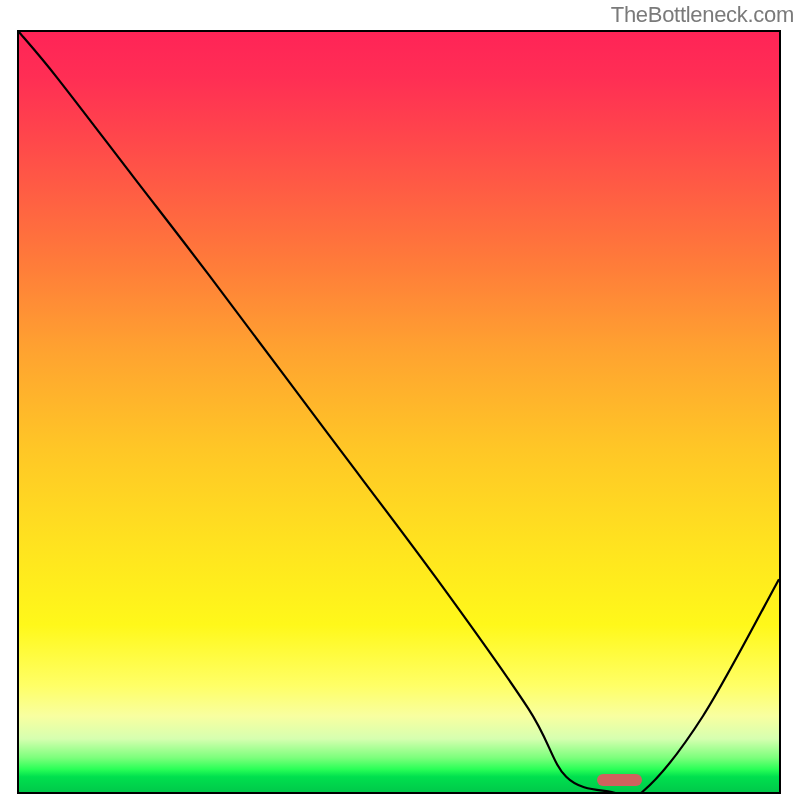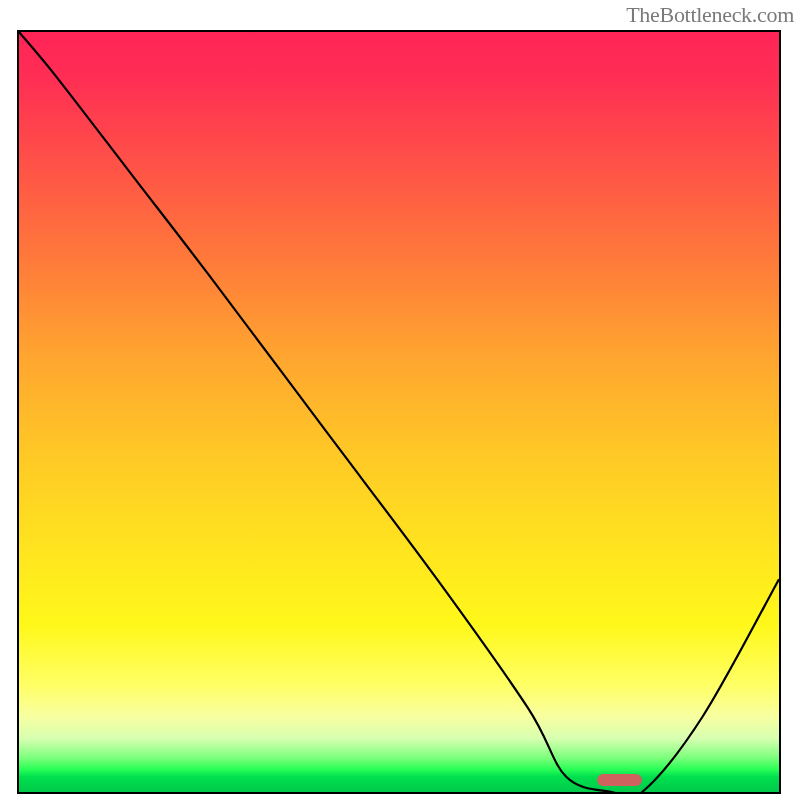--- a/index.html
+++ b/index.html
@@ -13,21 +13,20 @@
   }
   .watermark {
     position: absolute;
     top: 2px;
     right: 6px;
     font-size: 22px;
     font-weight: 500;
     color: #7a7a7a;
     z-index: 10;
     letter-spacing: -0.3px;
-    font-family: Liberation Serif, serif;
   }
   .frame {
     position: absolute;
     left: 17px;
     top: 30px;
     width: 764px;
     height: 764px;
     border: 2px solid #000;
     box-sizing: border-box;
     overflow: hidden;

